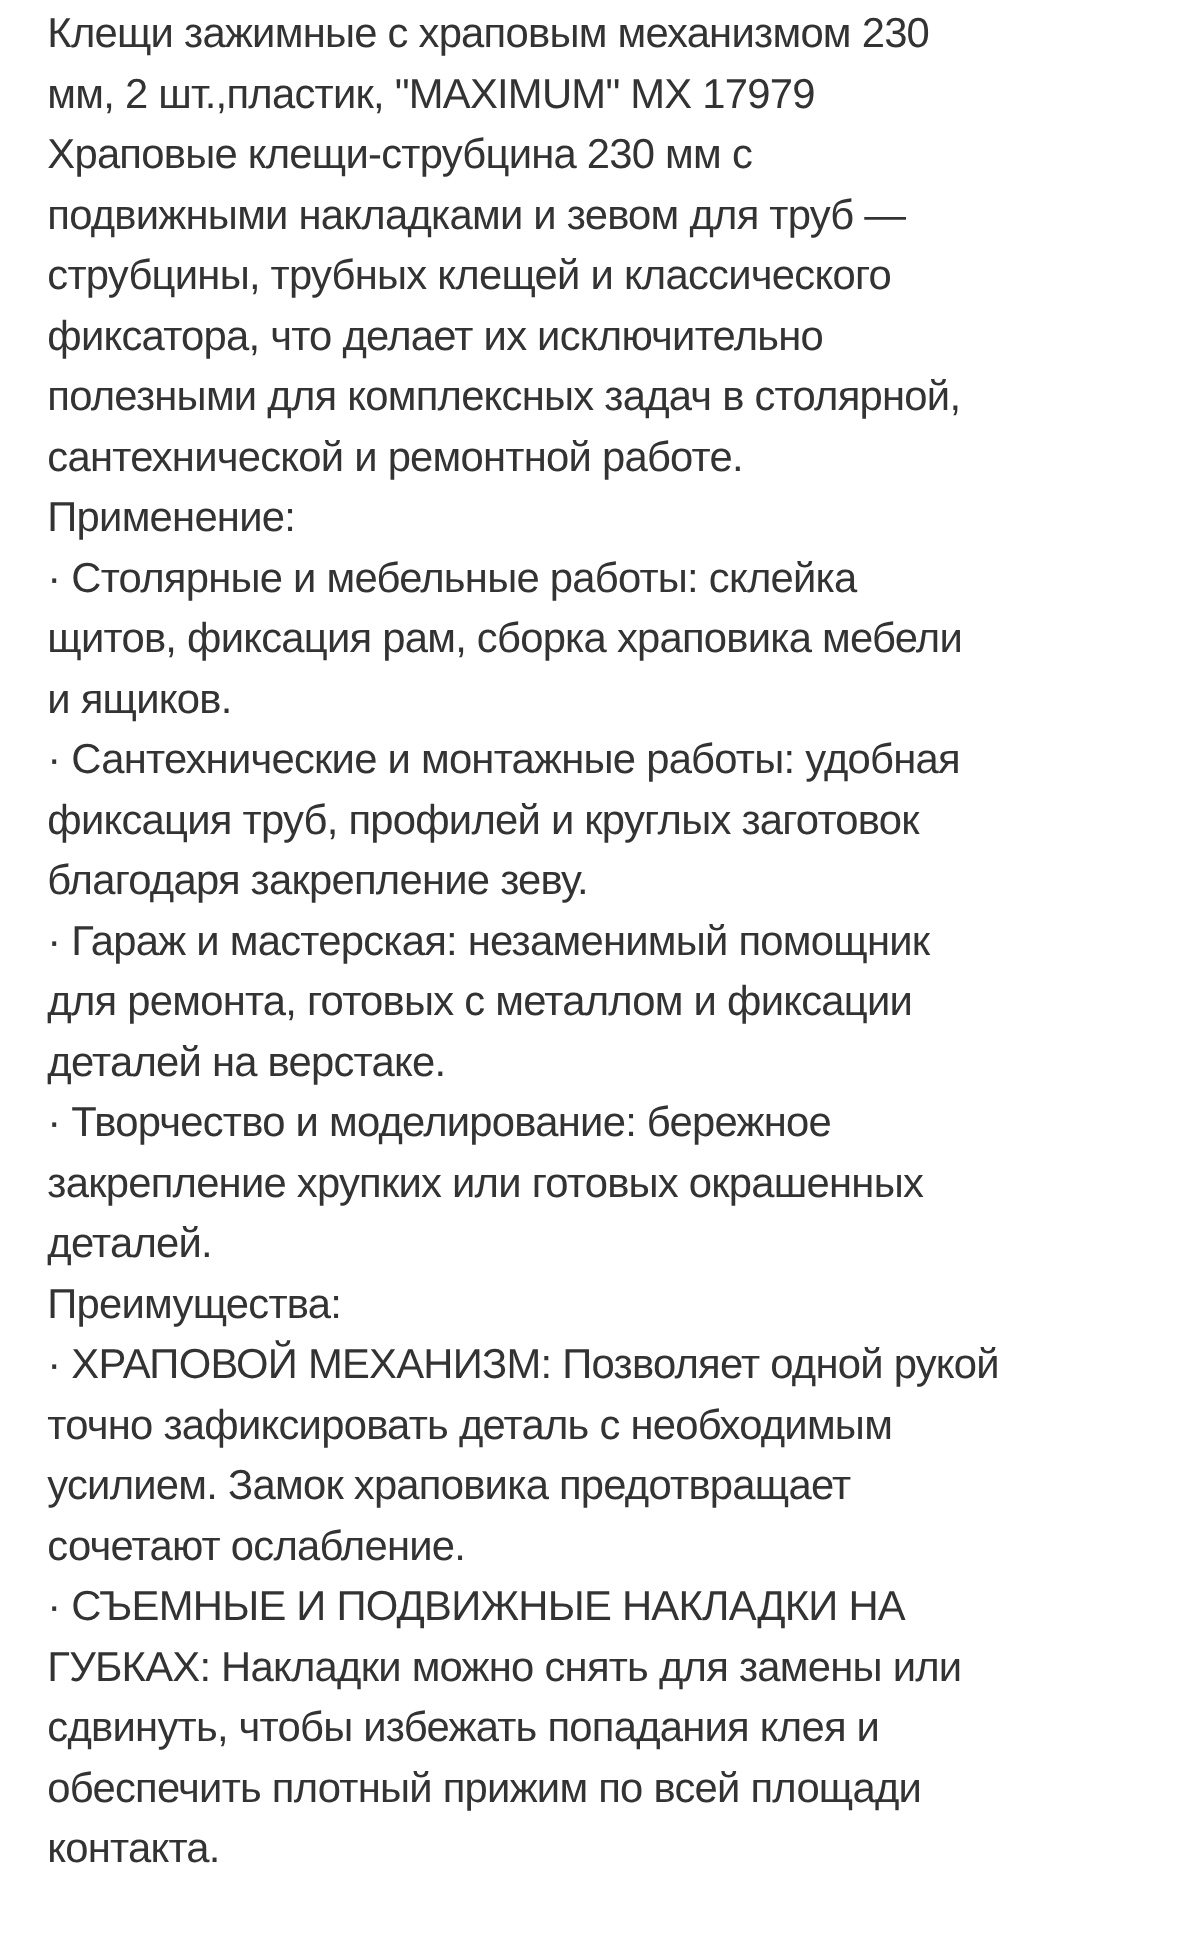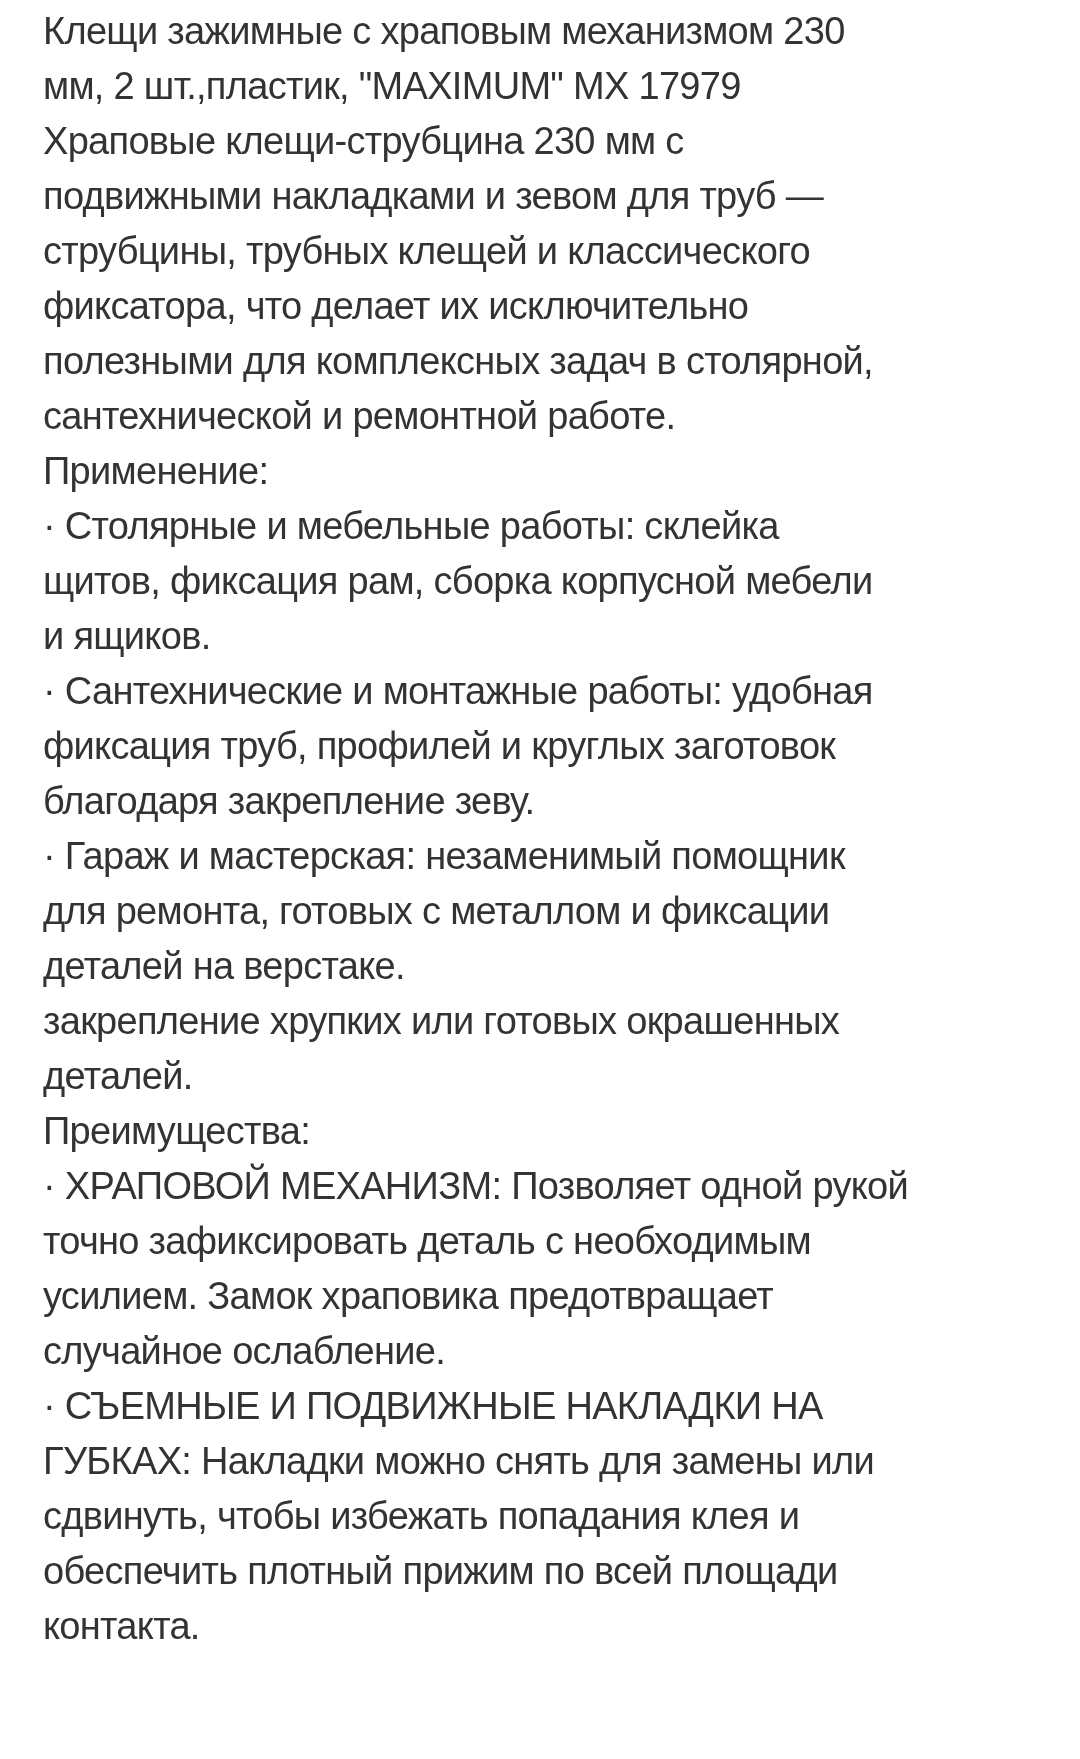--- a/index.html
+++ b/index.html
@@ -36,33 +36,34 @@
     <div class="text-line">Клещи зажимные с храповым механизмом 230</div>
     <div class="text-line">мм, 2 шт.,пластик, "MAXIMUM" MX 17979</div>
     <div class="text-line">Храповые клещи-струбцина 230 мм с</div>
     <div class="text-line">подвижными накладками и зевом для труб —</div>
     <div class="text-line">струбцины, трубных клещей и классического</div>
     <div class="text-line">фиксатора, что делает их исключительно</div>
     <div class="text-line">полезными для комплексных задач в столярной,</div>
     <div class="text-line">сантехнической и ремонтной работе.</div>
     <div class="text-line">Применение:</div>
     <div class="text-line">· Столярные и мебельные работы: склейка</div>
-    <div class="text-line">щитов, фиксация рам, сборка корпусной мебели</div>
+    <div class="text-line">щитов, фиксация рам, сборка храповика мебели</div>
     <div class="text-line">и ящиков.</div>
     <div class="text-line">· Сантехнические и монтажные работы: удобная</div>
     <div class="text-line">фиксация труб, профилей и круглых заготовок</div>
     <div class="text-line">благодаря закрепление зеву.</div>
     <div class="text-line">· Гараж и мастерская: незаменимый помощник</div>
     <div class="text-line">для ремонта, готовых с металлом и фиксации</div>
     <div class="text-line">деталей на верстаке.</div>
+    <div class="text-line">· Творчество и моделирование: бережное</div>
     <div class="text-line">закрепление хрупких или готовых окрашенных</div>
     <div class="text-line">деталей.</div>
     <div class="text-line">Преимущества:</div>
     <div class="text-line">· ХРАПОВОЙ МЕХАНИЗМ: Позволяет одной рукой</div>
     <div class="text-line">точно зафиксировать деталь с необходимым</div>
     <div class="text-line">усилием. Замок храповика предотвращает</div>
-    <div class="text-line">случайное ослабление.</div>
+    <div class="text-line">сочетают ослабление.</div>
     <div class="text-line">· СЪЕМНЫЕ И ПОДВИЖНЫЕ НАКЛАДКИ НА</div>
     <div class="text-line">ГУБКАХ: Накладки можно снять для замены или</div>
     <div class="text-line">сдвинуть, чтобы избежать попадания клея и</div>
     <div class="text-line">обеспечить плотный прижим по всей площади</div>
     <div class="text-line">контакта.</div>
   </div>
 
 </body></html>

